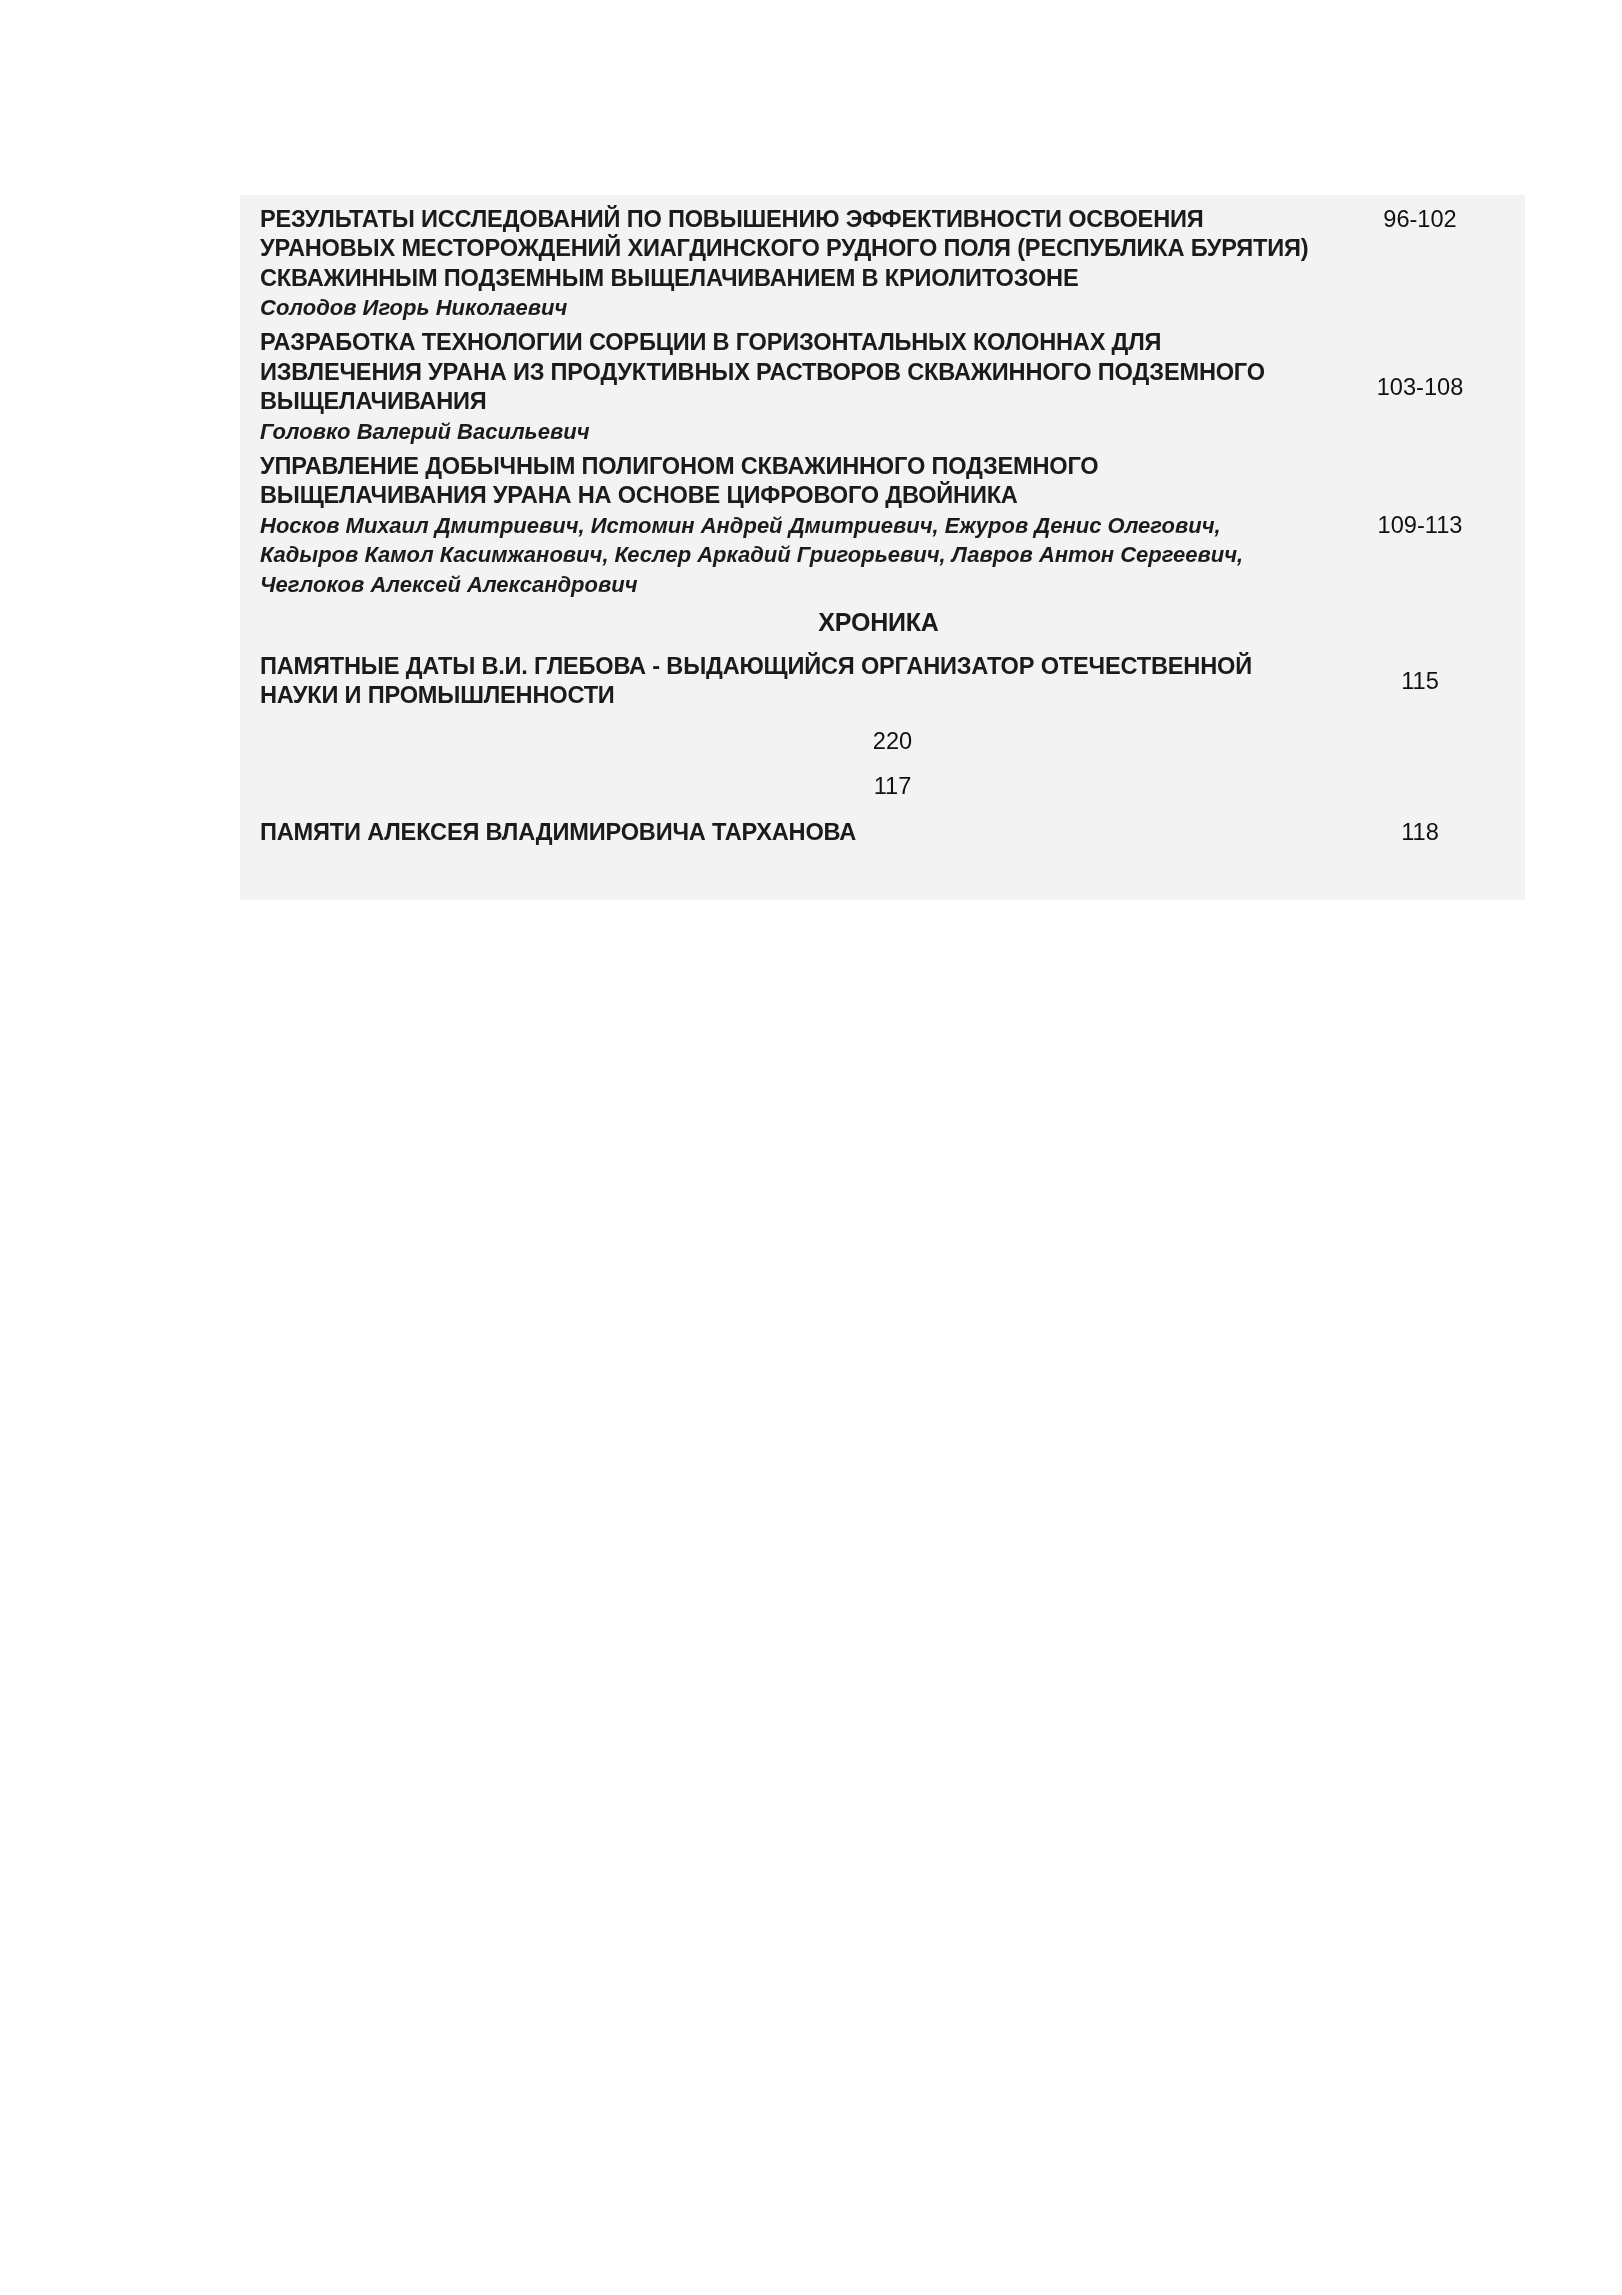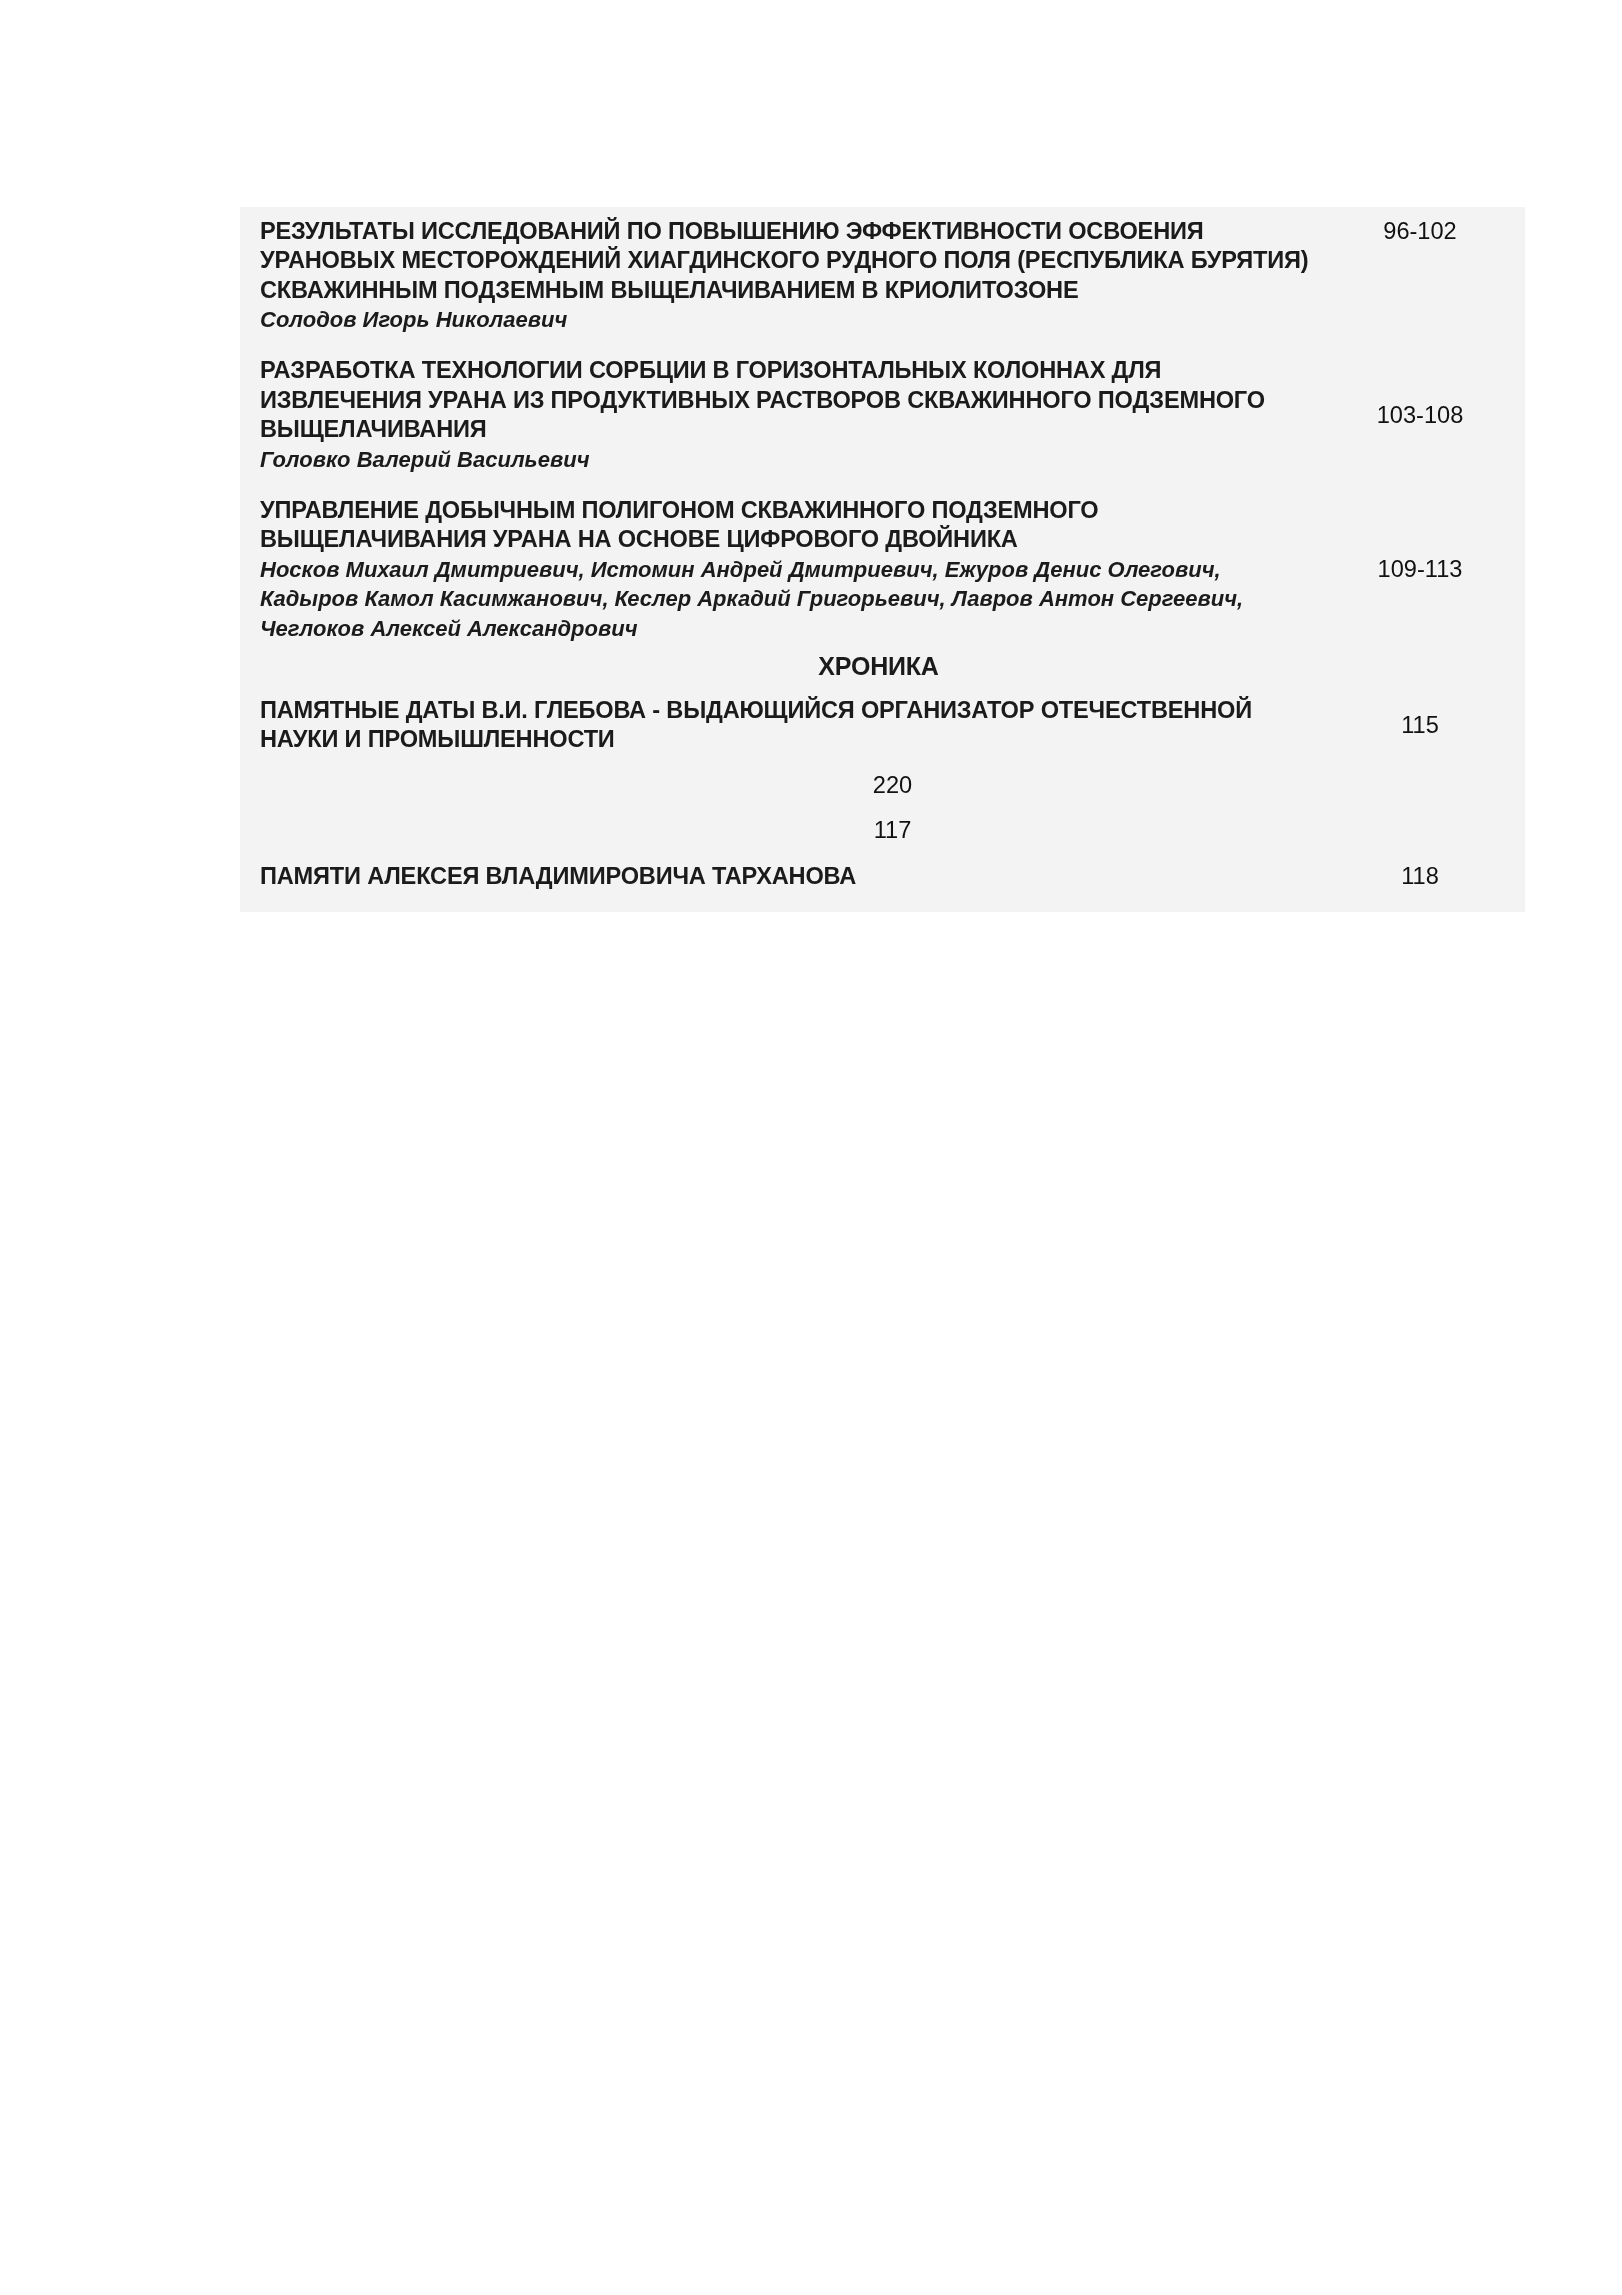--- a/index.html
+++ b/index.html
@@ -10,36 +10,36 @@
   body {
     position: relative;
     width: 1623px;
     height: 2295px;
     font-family: "Liberation Sans", sans-serif;
     color: #1b1b1b;
   }
   .toc-panel {
     position: absolute;
     left: 240px;
-    top: 207px;
+    top: 195px;
     width: 1285px;
     min-height: 705px;
     background: #f3f3f3;
     box-sizing: border-box;
     padding: 9.8px 0 7.9px 20px;
   }
   .entry {
     display: flex;
     align-items: center;
   }
   .entry.align-top {
     align-items: flex-start;
   }
   .entry + .entry {
-    margin-top: 22px;
+    margin-top: 6px;
   }
   .entry-left {
     width: 1055px;
     flex: 0 0 1055px;
   }
   .entry-pages {
     flex: 1 1 auto;
     text-align: center;
     font-family: Liberation Sans, sans-serif;
     font-size: 23.6px;

